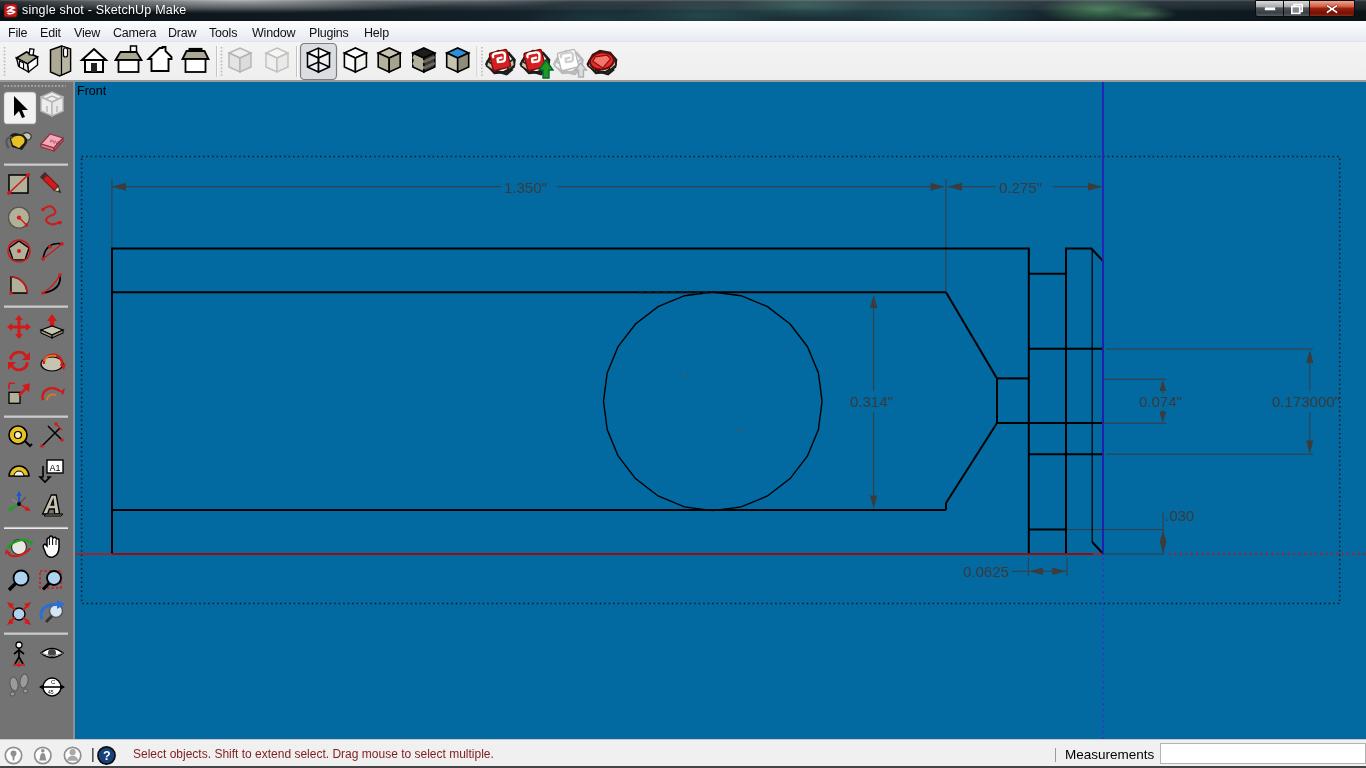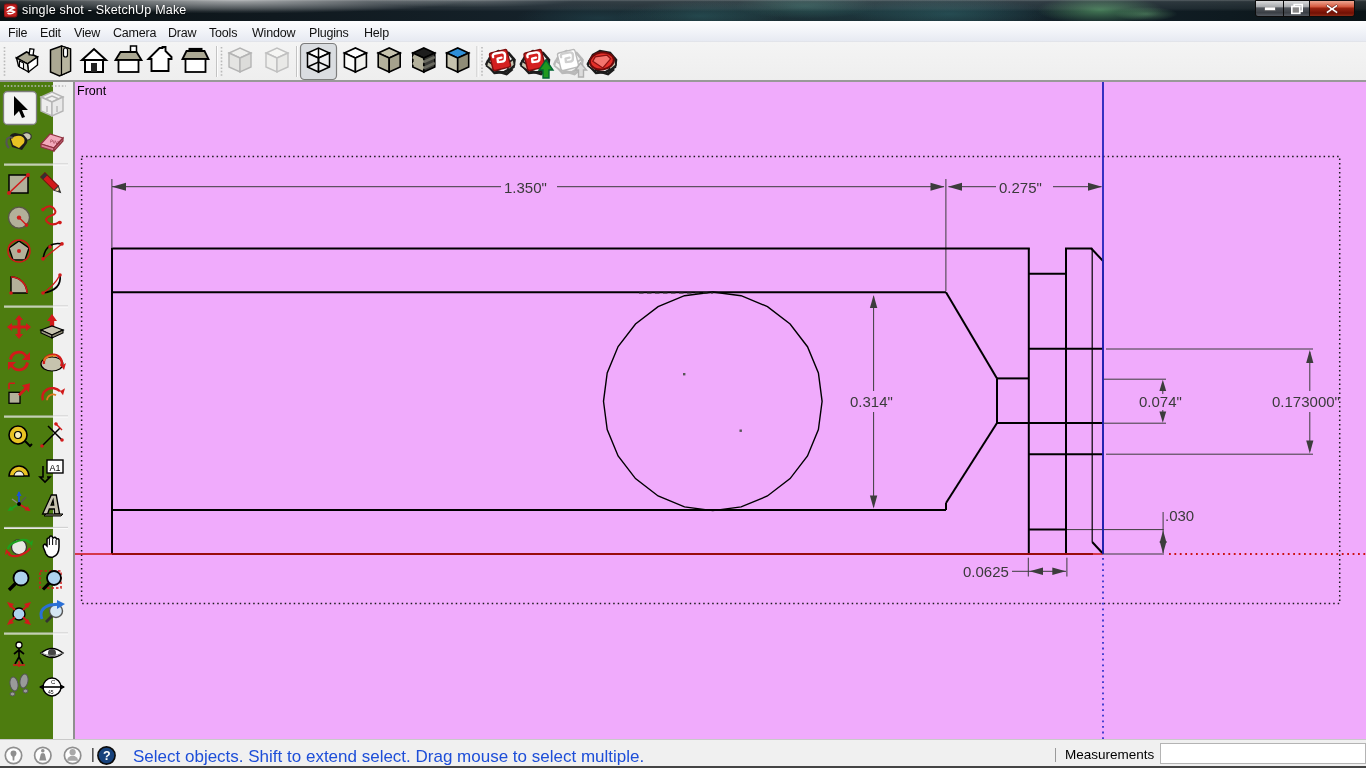--- a/index.html
+++ b/index.html
@@ -37,28 +37,28 @@
 
 #menubar{position:absolute;left:0;top:21px;width:1366px;height:21px;
   background:linear-gradient(180deg,#fdfdfe 0%,#f3f5f9 45%,#e7eaf2 100%);
   border-bottom:1px solid #e2e4ea;box-sizing:border-box;}
 #menubar span{position:absolute;top:5px;font-size:12.5px;color:#111;letter-spacing:-0.2px;}
 
 #toolbar{position:absolute;left:0;top:42px;width:1366px;height:39px;
   background:linear-gradient(#f4f4f4,#eeeeee);}
 #toolbar-border{position:absolute;left:0;top:80px;width:1366px;height:2px;background:#999;}
 
-#palette{position:absolute;left:0;top:82px;width:53px;height:657px;background:#4d7c0f;}
+#palette{position:absolute;left:0;top:82px;width:73px;height:657px;background:#737373;}
 #palette-border{position:absolute;left:73px;top:82px;width:2px;height:657px;background:#8f8f8f;}
 
-#canvas{position:absolute;left:75px;top:82px;width:1291px;height:657px;background:#f0abfc;}
+#canvas{position:absolute;left:75px;top:82px;width:1291px;height:657px;background:#0369a1;}
 
 #statusbar{position:absolute;left:0;top:739px;width:1366px;height:29px;
   background:#f0f0f0;border-top:1px solid #c9c9c9;box-sizing:border-box;}
-#status-text{position:absolute;left:133px;top:7px;font-size:17px;color:#1d4ed8;}
+#status-text{position:absolute;left:133px;top:7px;font-size:12px;color:#7f1d1d;}
 #meas-label{position:absolute;left:1065px;top:7px;font-size:13.5px;color:#000;text-align:center;}
 #meas-box{position:absolute;left:1160px;top:3px;width:206px;height:21px;background:#fff;
   border:1px solid #b4b4b4;box-sizing:border-box;}
 #bottomline{position:absolute;left:0;top:766px;width:1366px;height:2px;background:#454545;}
 .vsep{position:absolute;width:1px;background:#9a9a9a;}
 </style>
 </head>
 <body>
 <div id="stage">
   <div id="titlebar">

